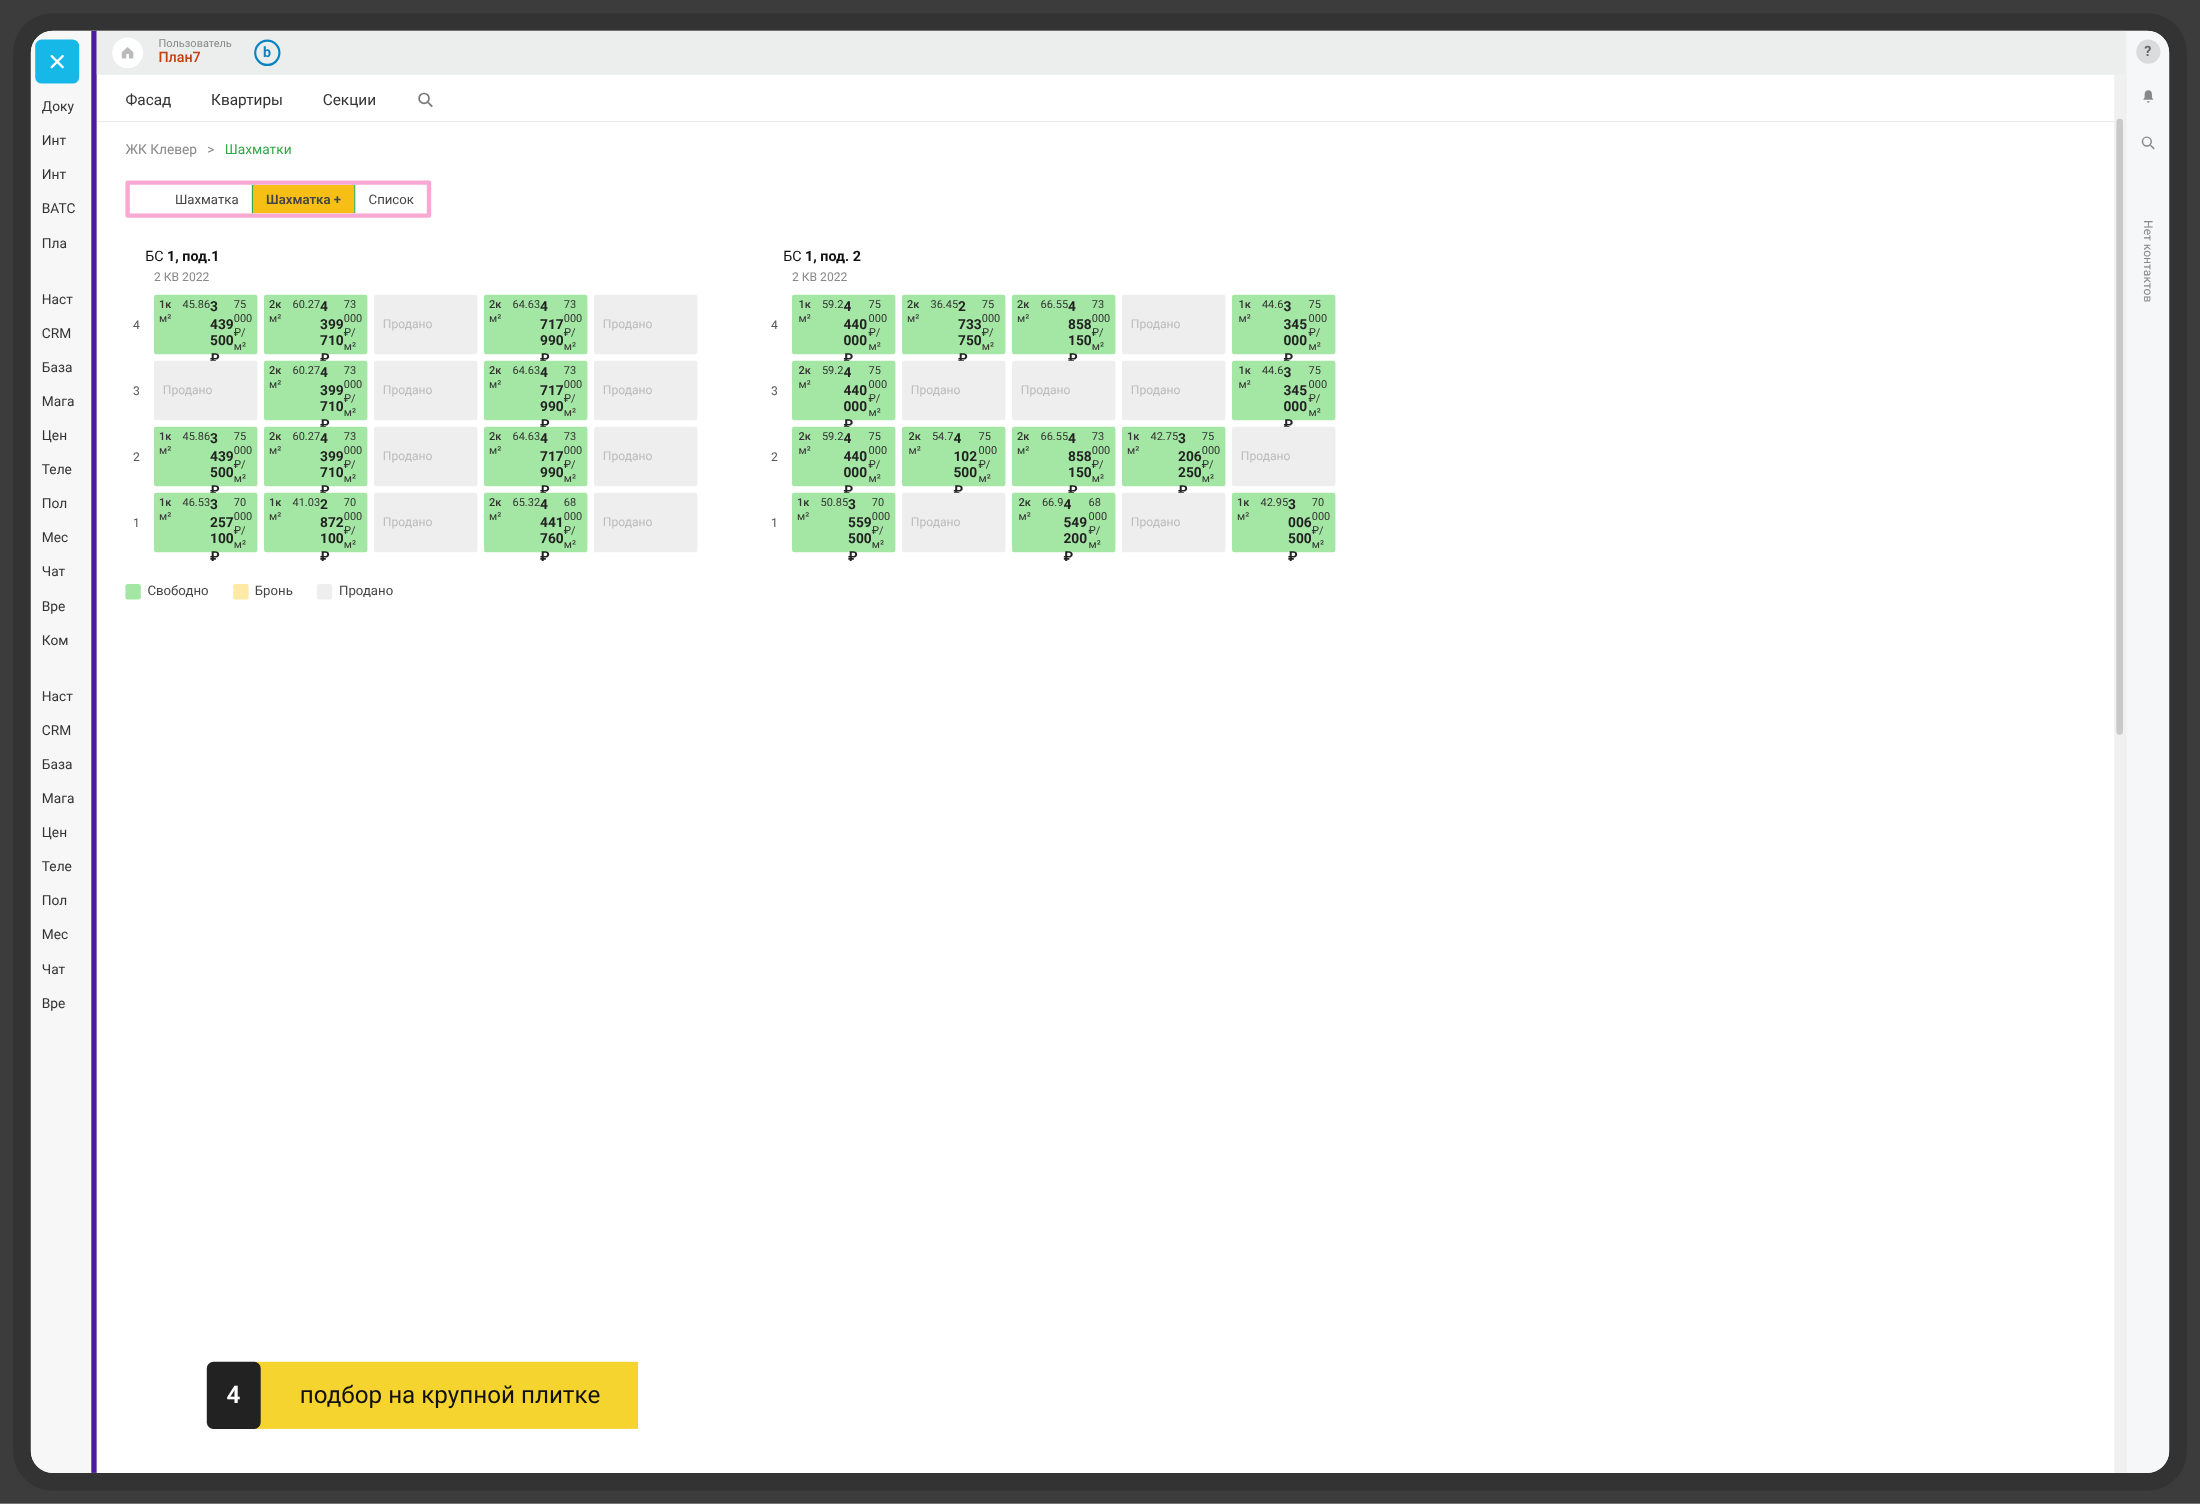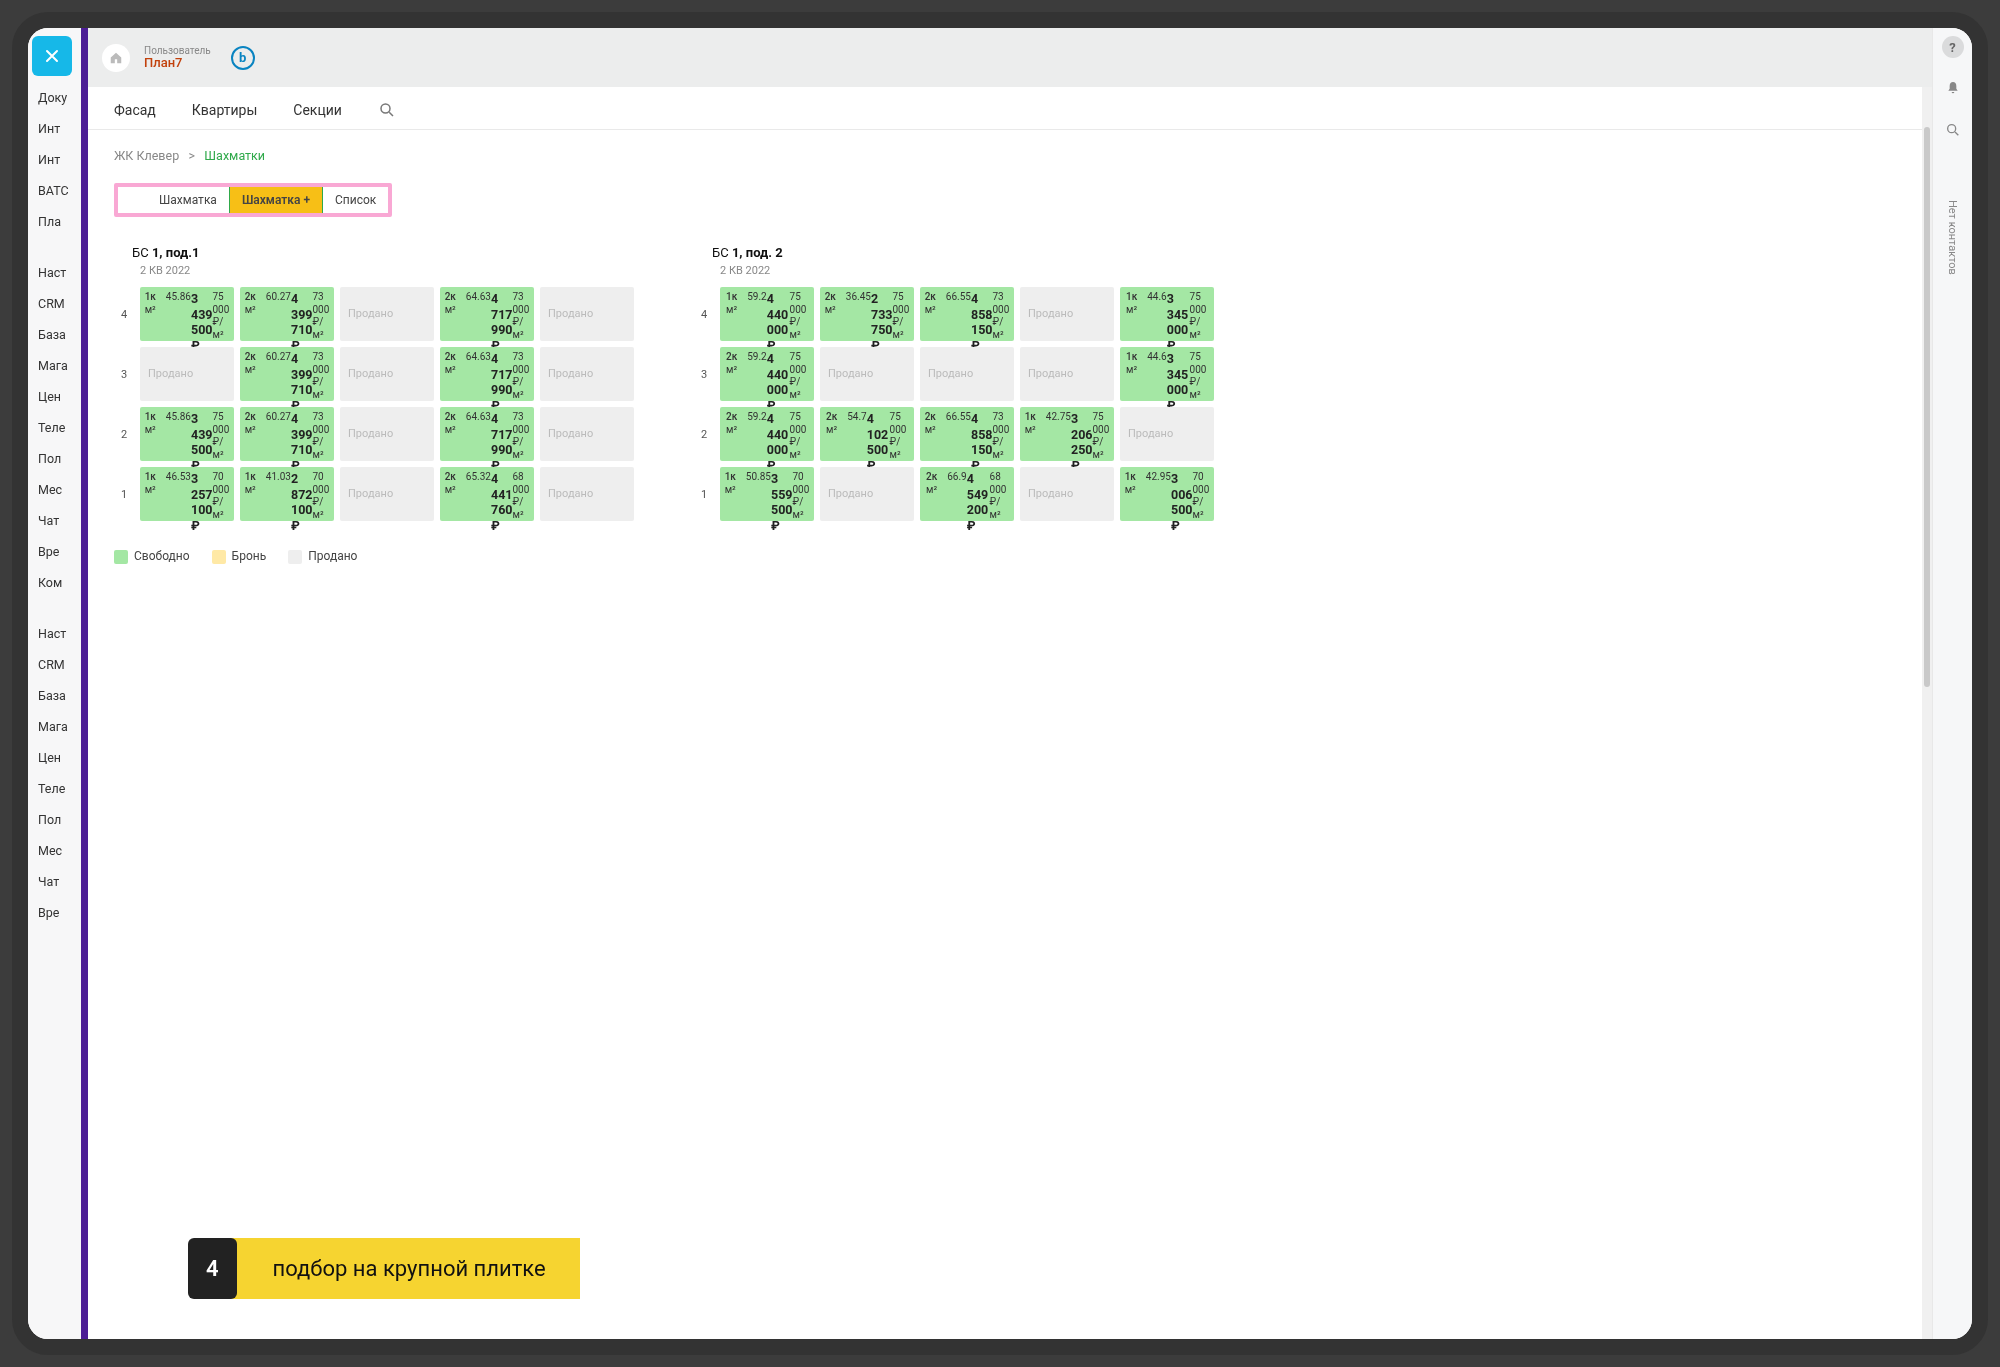--- a/index.html
+++ b/index.html
@@ -16,21 +16,21 @@
     border: 16px solid #333;
     border-radius: 36px;
     overflow: hidden;
   }
   .screen { position: absolute; inset: 0; display: flex; }
 
   
   .drawer {
     width: 60px;
     background: #f7f7f8;
-    border-right: 7px solid #4c1d95;
+    border-right: 5px solid #4c1d95;
     padding-top: 8px;
     flex: none;
     position: relative;
   }
   .drawer .close {
     width: 40px; height: 40px; margin: 0 0 6px 4px;
     background: #16b8e8; border-radius: 6px;
     color:#fff; display:flex; align-items:center; justify-content:center;
     font-size: 18px; font-weight: bold;
   }
@@ -38,21 +38,21 @@
   .drawer li {
     padding: 8px 10px; font-size: 12.5px; color:#333;
     white-space: nowrap; overflow: hidden;
   }
   .drawer .spacer { height: 20px; }
 
   
   .main { flex:1; display:flex; flex-direction:column; min-width:0; position:relative; background:#fff; }
 
   .topbar {
-    height: 59px; background:#eceded; display:flex; align-items:center;
+    height: 40px; background:#eceded; display:flex; align-items:center;
     padding: 0 14px; gap:14px; flex:none;
   }
   .topbar .home {
     width:28px; height:28px; border-radius:50%; background:#fff;
     display:flex; align-items:center; justify-content:center; color:#999;
   }
   .topbar .title { display:flex; flex-direction:column; line-height:1.1; }
   .topbar .title .u { font-size:10px; color:#888; }
   .topbar .title .p { font-size:13px; color:#c2410c; font-weight:500; }
   .topbar .brand {

